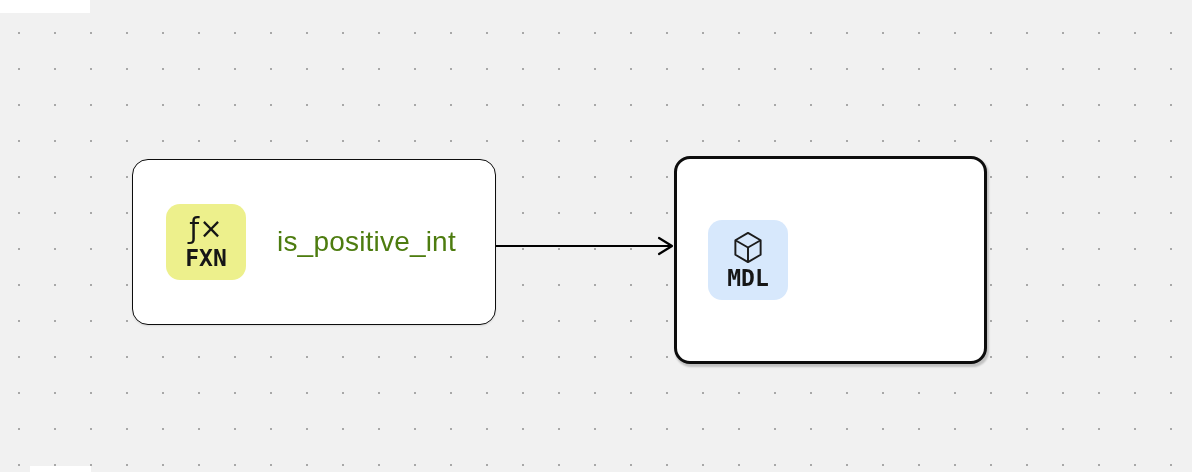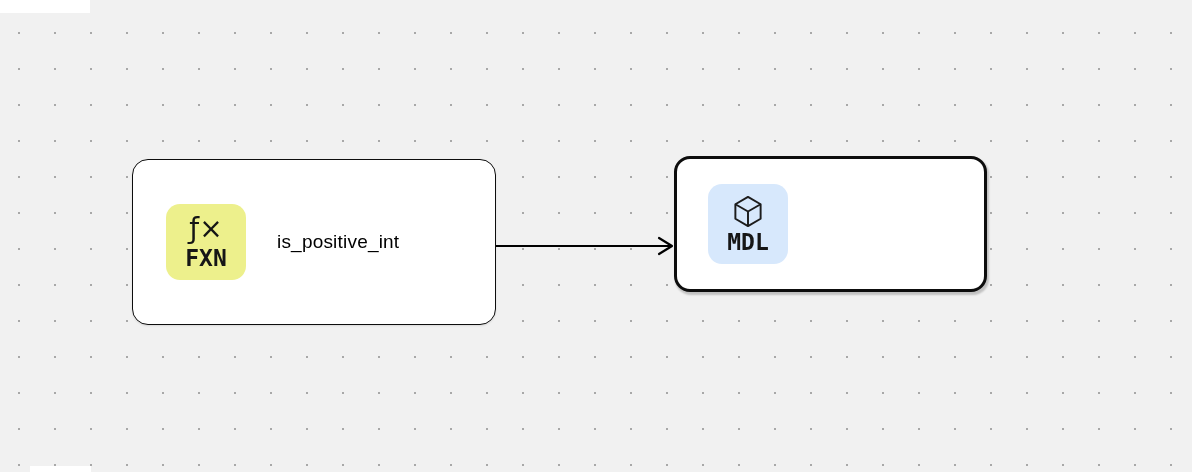--- a/index.html
+++ b/index.html
@@ -28,21 +28,21 @@
     position: absolute; box-sizing: border-box;
     background: #ffffff; border: 1.5px solid #0d0d0d; border-radius: 16px;
     display: flex; align-items: center;
   }
   .node-function {
     left: 132px; top: 159px; width: 364px; height: 166px;
     padding-left: 33px; gap: 31px;
     box-shadow: 0 1px 2px rgba(0,0,0,0.10);
   }
   .node-model {
-    left: 674px; top: 156px; width: 313px; height: 136px;
+    left: 674px; top: 156px; width: 313px; height: 208px;
     border-width: 3.5px; padding-left: 31px; gap: 30px;
     box-shadow: 1.5px 2.5px 2px rgba(0,0,0,0.20);
   }
 
   .badge {
     width: 80px; flex: 0 0 auto;
     display: flex; flex-direction: column; align-items: center; justify-content: center;
     border-radius: 14px; gap: 2px;
   }
   .badge-fxn { height: 76px; background: #edf08c; }
@@ -52,21 +52,21 @@
     font-family: "DejaVu Sans", sans-serif;
     font-size: 28px; line-height: 1.05; color: #151515;
   }
   .badge-tag {
     font-family: "DejaVu Sans Mono", "Liberation Mono", monospace;
     font-size: 23px; line-height: 1.05; color: #161616; font-weight: bold;
   }
   .cube-svg { display: block; margin-top: 2px; }
 
   .node-label {
-    font-size: 19px; font-weight: 500; color: #000000; letter-spacing: 0.2px;
+    font-size: 28px; font-weight: 500; color: #4d7c0f; letter-spacing: 0.2px;
     white-space: nowrap;
   }
 </style>
 </head>
 <body>
 
 <div class="canvas">
 
   <div class="strip top"></div>
   <div class="strip bottom"></div>

